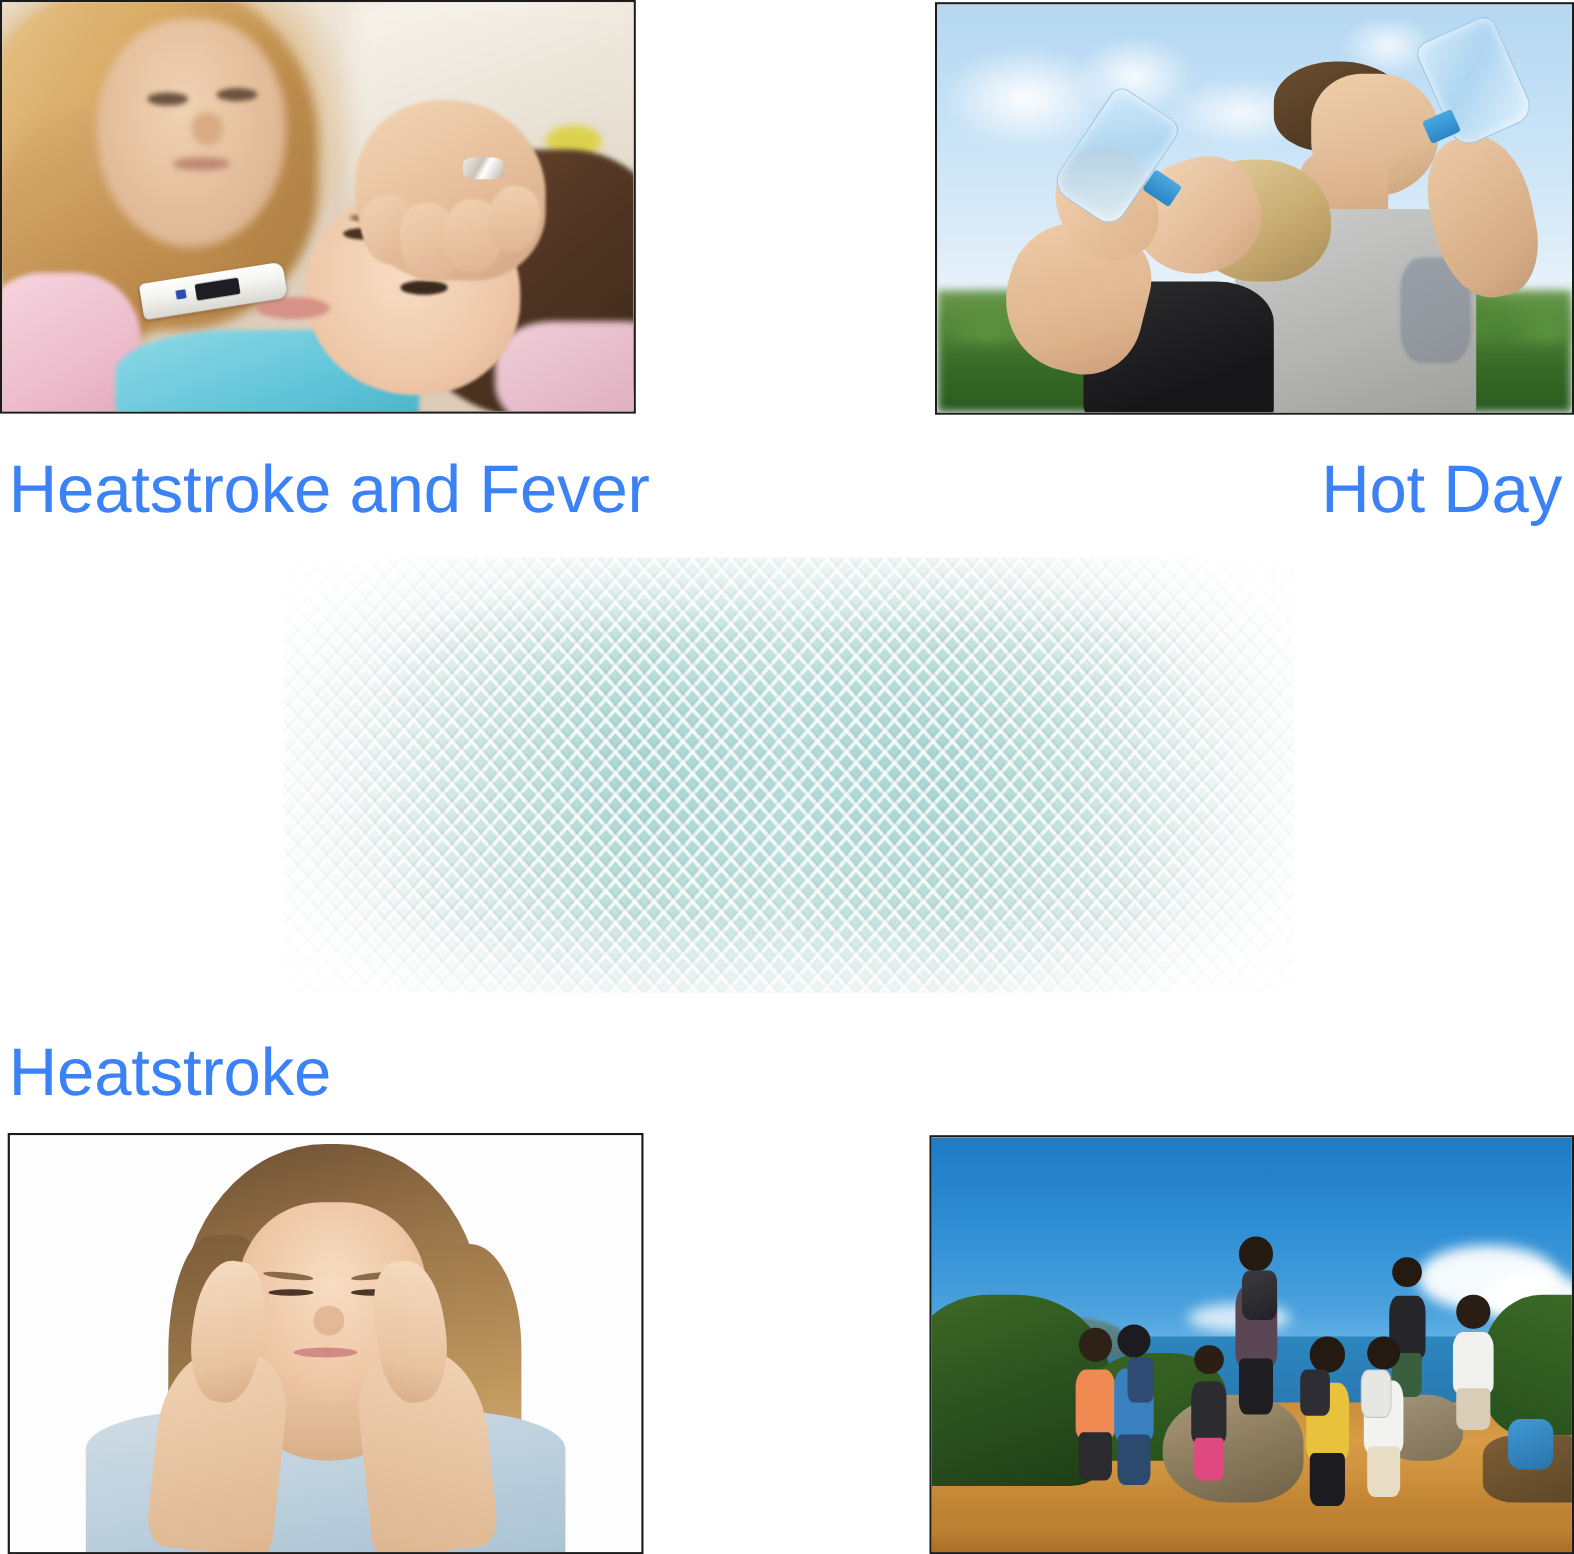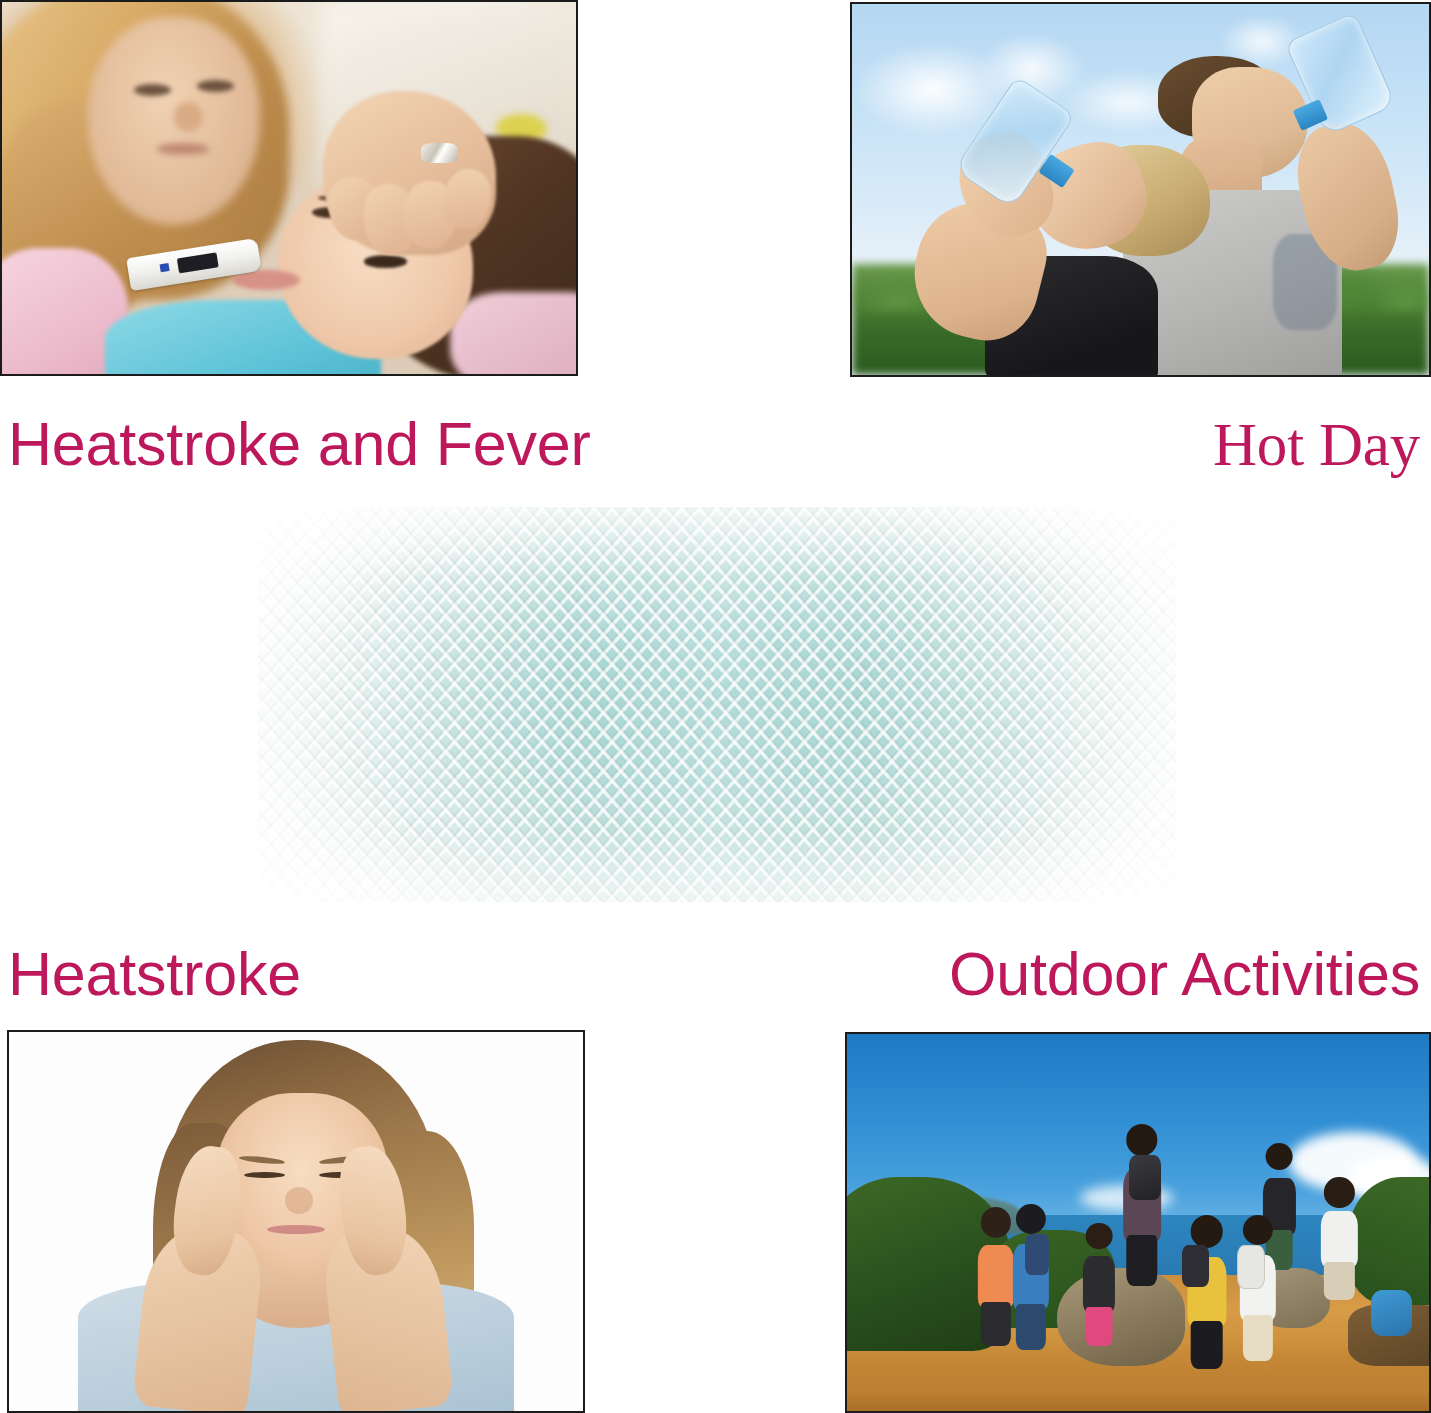--- a/index.html
+++ b/index.html
@@ -32,21 +32,21 @@
   }
   .photo .scene {
     position: absolute;
     inset: 0;
     overflow: hidden;
   }
 
   
   .caption {
     position: absolute;
-    color: #be185d;
+    color: #3b82f6;
     font-family: "Liberation Sans", sans-serif;
     font-weight: 400;
     font-size: 61px;
     line-height: 1;
     letter-spacing: -0.2px;
     white-space: nowrap;
   }
   .caption.left  { left: 8px; }
   .caption.right { right: 11px; text-align: right; }
 
@@ -597,31 +597,30 @@
       <div class="hd-w-arm"></div>
       <div class="hd-w-arm2"></div>
       <div class="hd-bottle hd-bottle-1"></div>
       <div class="hd-cap hd-cap-1"></div>
       <div class="hd-bottle hd-bottle-2"></div>
       <div class="hd-cap hd-cap-2"></div>
     </div>
   </div>
 
   <div class="caption left" style="top:414px;">Heatstroke and Fever</div>
-  <div class="caption right" style="top:414px;font-family:Liberation Serif, serif;">Hot Day</div>
+  <div class="caption right" style="top:414px;">Hot Day</div>
 
   <div id="gel-patch">
     <div class="gel-mesh"></div>
     <div class="gel-mesh-shadow"></div>
     <div class="gel-sheen"></div>
     <div class="gel-edgefade"></div>
   </div>
 
   <div class="caption left" style="top:944px;">Heatstroke</div>
-  <div class="caption right" style="top:944px;">Outdoor Activities</div>
 
   <div class="photo" id="photo-dizziness">
     <div class="scene">
       <div class="dz-hair"></div>
       <div class="dz-hair-l"></div>
       <div class="dz-hair-r"></div>
       <div class="dz-shirt"></div>
       <div class="dz-neck"></div>
       <div class="dz-face"></div>
       <div class="dz-brow-l"></div>

